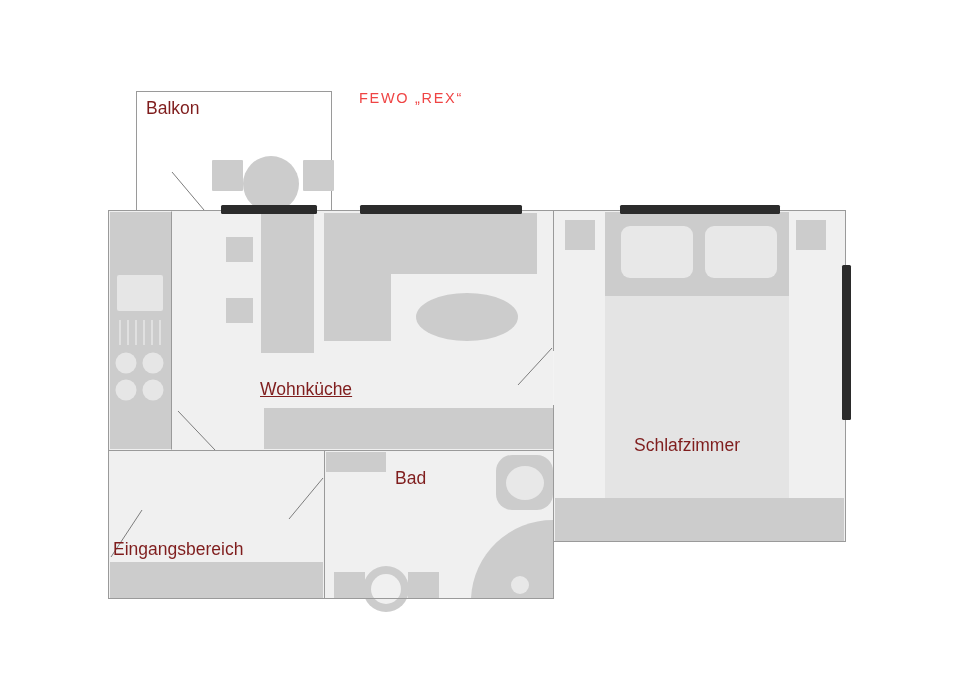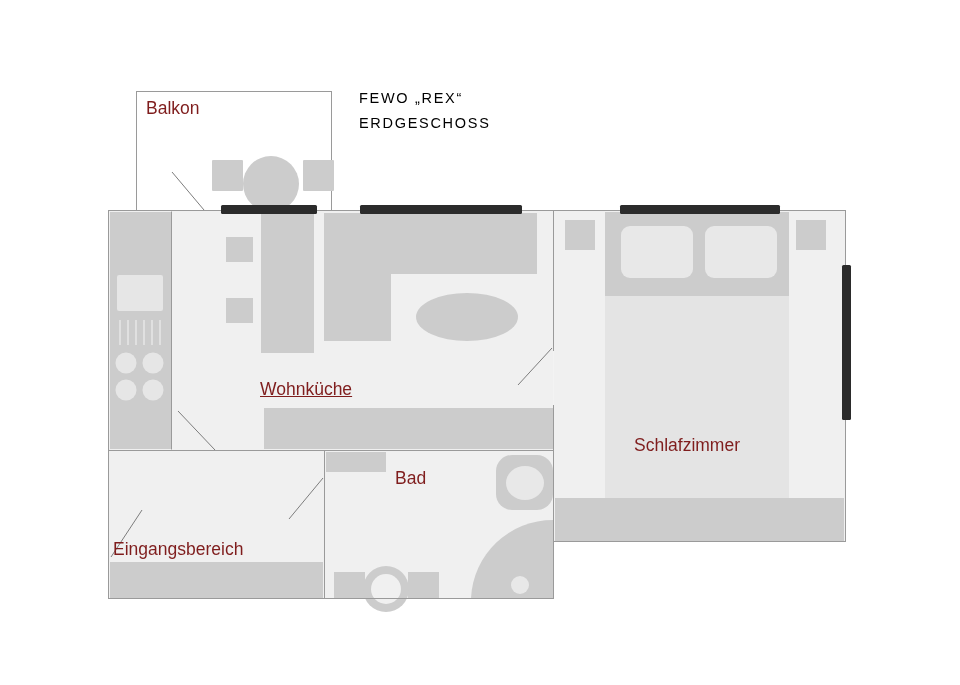--- a/index.html
+++ b/index.html
@@ -27,21 +27,21 @@
     height: 685px;
     display: block;
   }
   .plan-title-block {
     position: absolute;
     left: 359px;
     top: 86px;
     font-family: "Liberation Sans", sans-serif;
     font-size: 14.5px;
     letter-spacing: 1.7px;
-    color: #000000;
+    color: #ef4444;
     line-height: 25px;
     white-space: nowrap;
     user-select: none;
   }
   .plan-title-block div { font-weight: 400; }
   .room-label {
     position: absolute;
     font-family: "Liberation Sans", sans-serif;
     font-size: 17.5px;
     color: #7f1d1d;
@@ -179,21 +179,20 @@
       <rect x="221" y="205" width="96" height="9" rx="1.5" fill="#2b2b2b"></rect>
       <rect x="360" y="205" width="162" height="9" rx="1.5" fill="#2b2b2b"></rect>
       <rect x="620" y="205" width="160" height="9" rx="1.5" fill="#2b2b2b"></rect>
       <rect x="842" y="265" width="9" height="155" rx="1.5" fill="#2b2b2b"></rect>
     </g>
 
   </svg>
 
   <div class="plan-title-block">
     <div>FEWO „REX“</div>
-    <div>ERDGESCHOSS</div>
   </div>
 
   <div class="room-label" id="label-balkon">Balkon</div>
   <div class="room-label" id="label-wohnkueche">Wohnküche</div>
   <div class="room-label" id="label-bad">Bad</div>
   <div class="room-label" id="label-schlafzimmer">Schlafzimmer</div>
   <div class="room-label" id="label-eingang">Eingangsbereich</div>
 
 </div>
 

